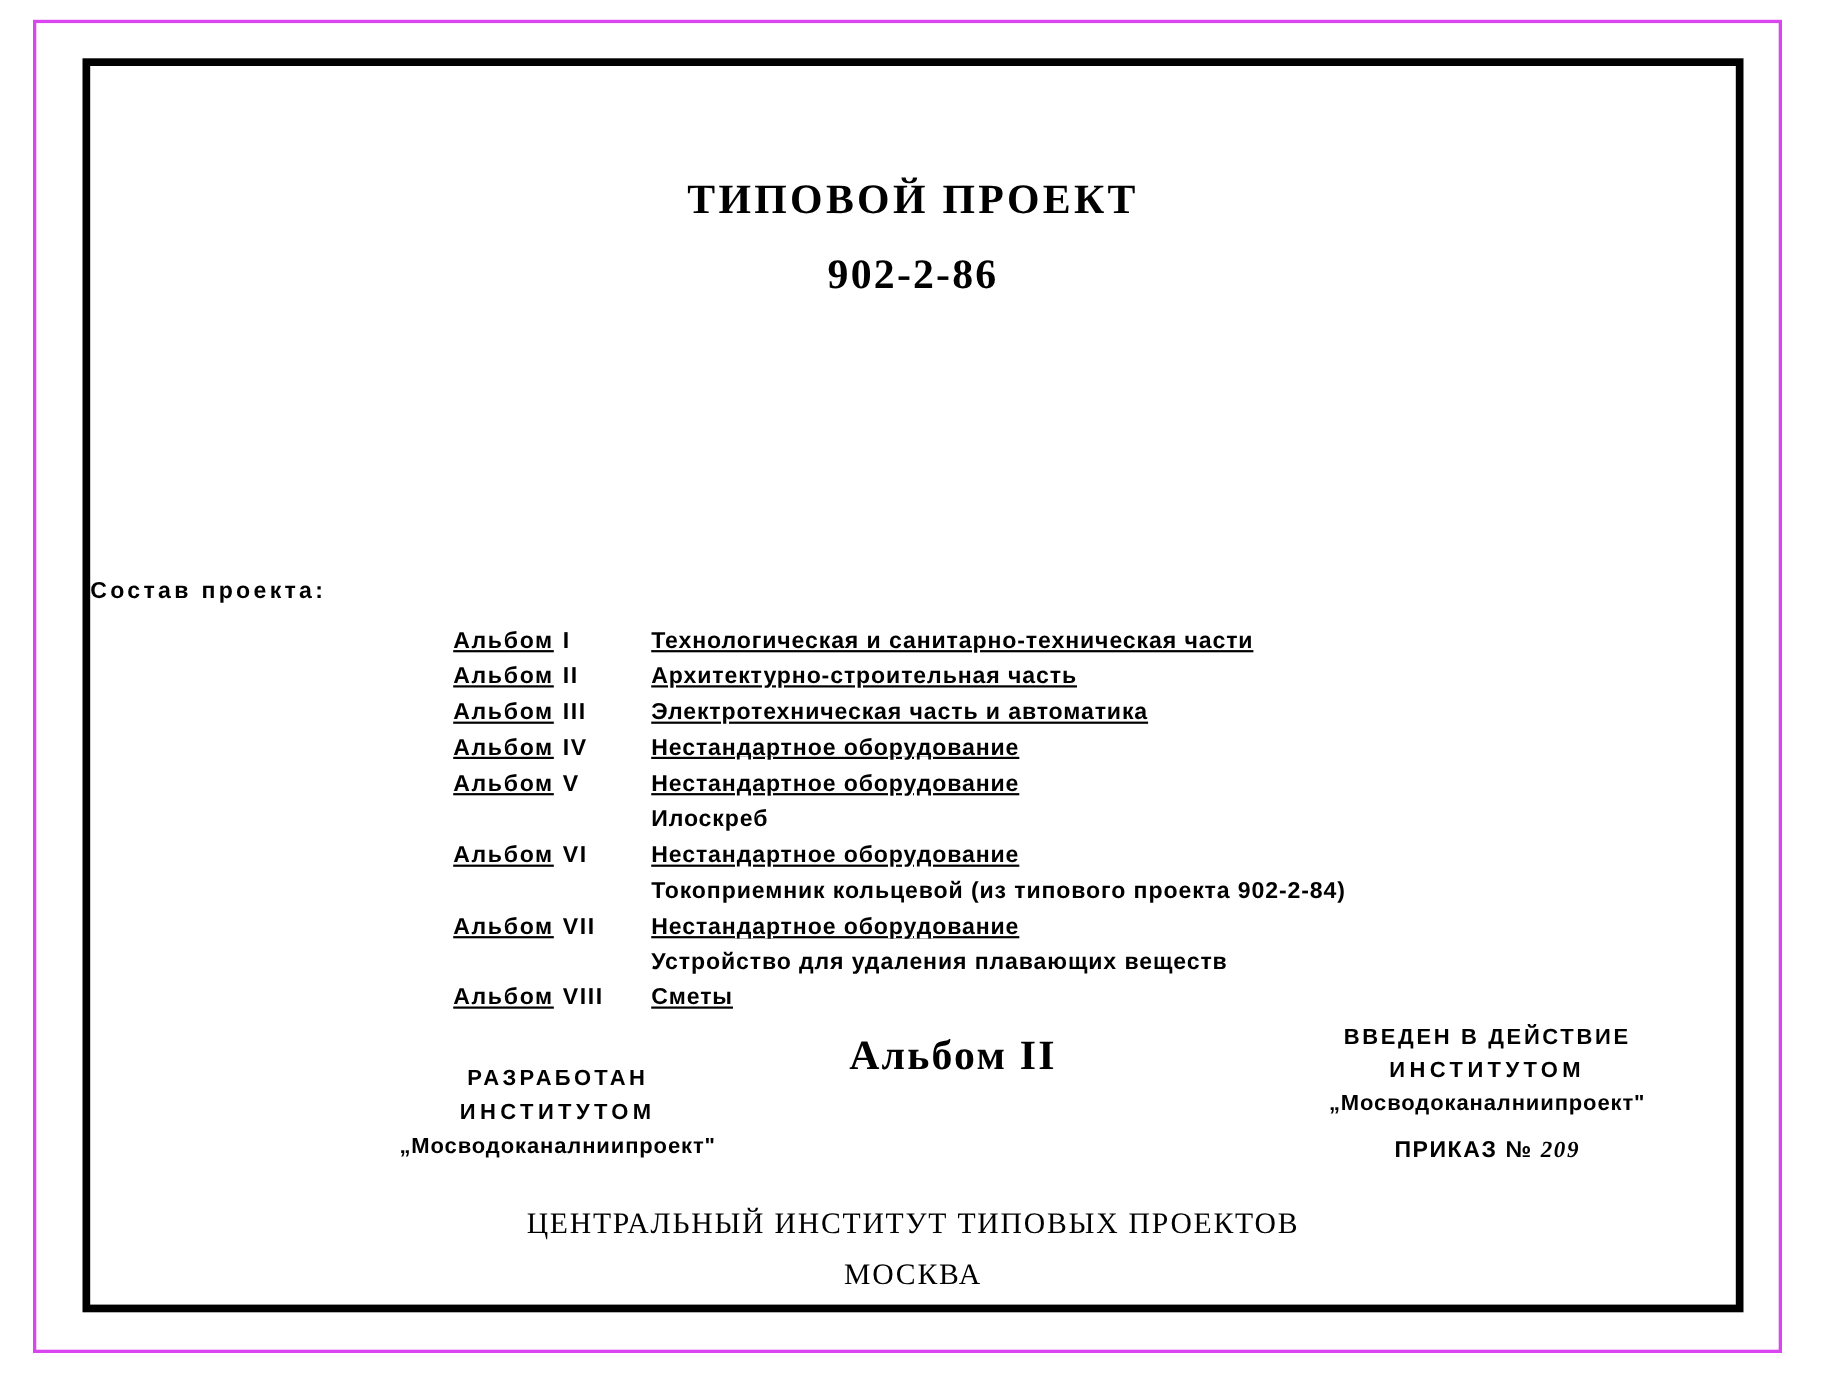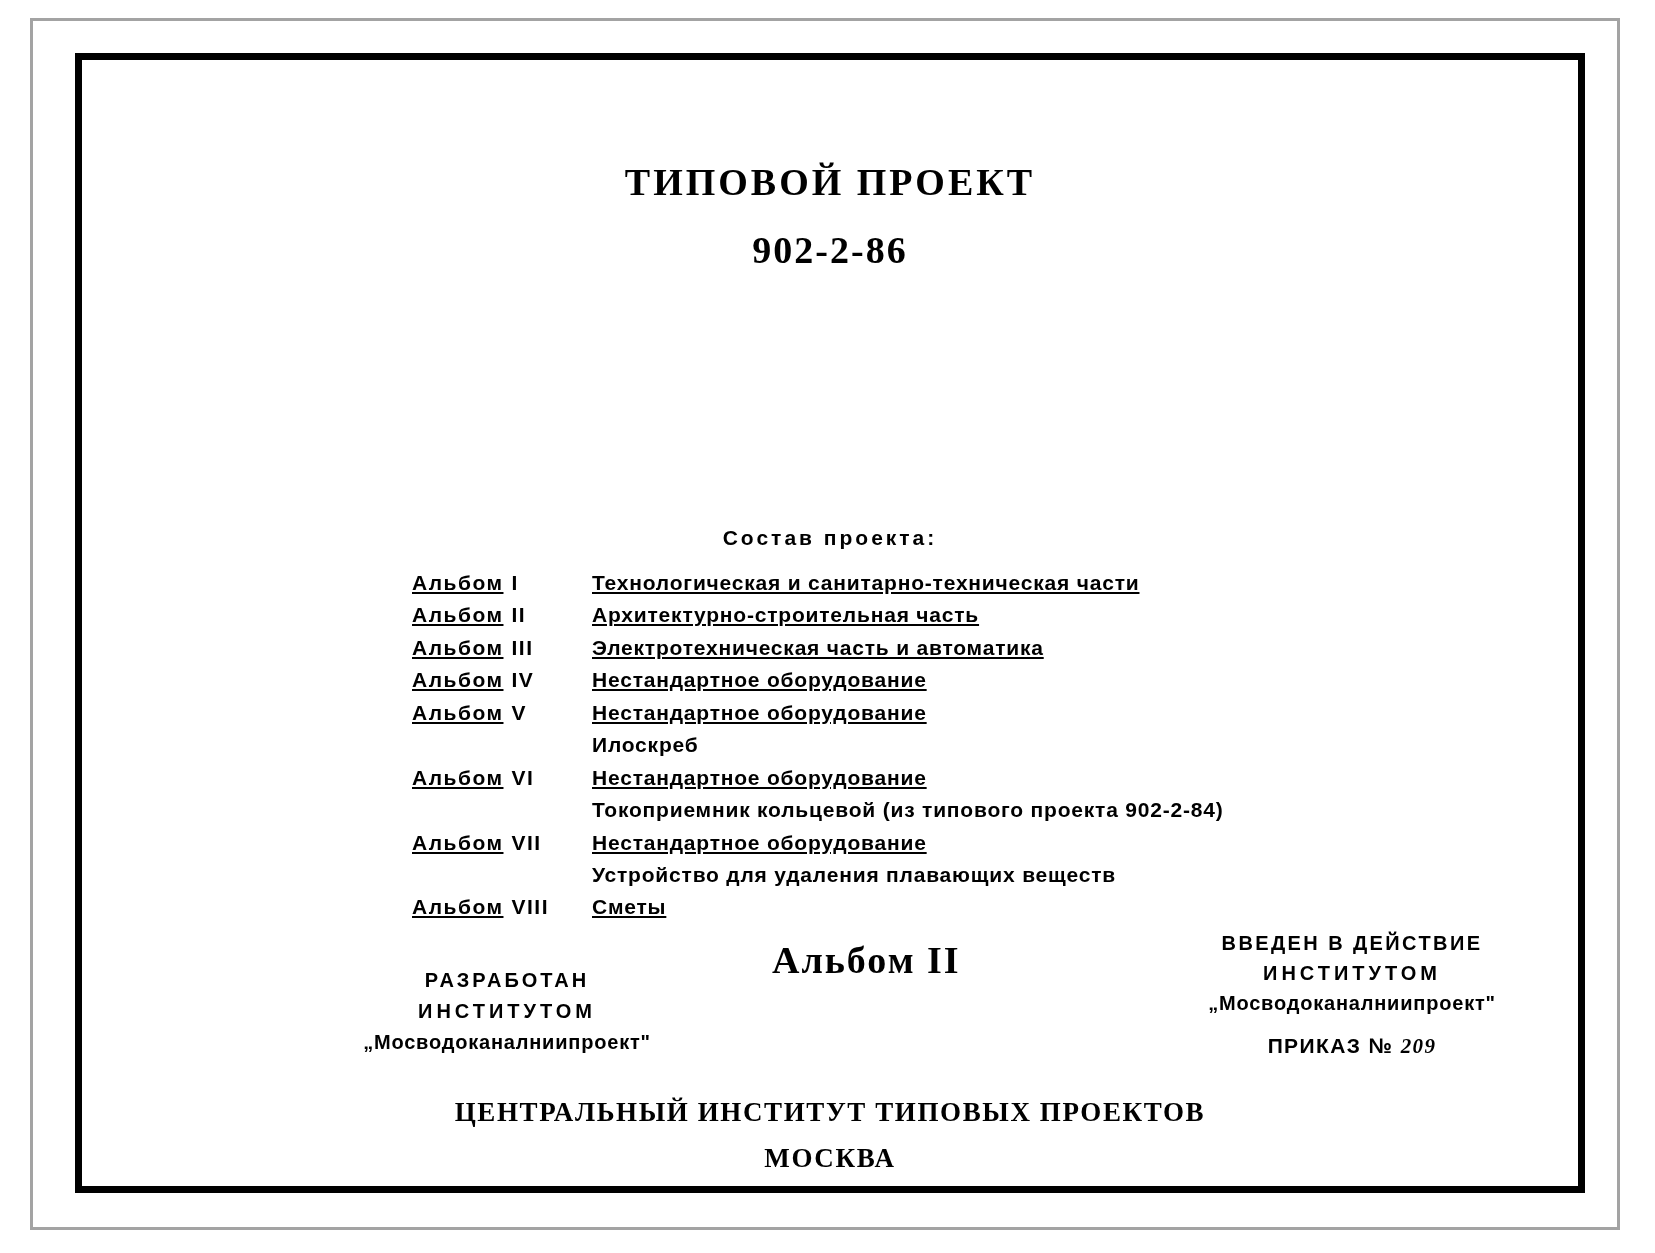--- a/index.html
+++ b/index.html
@@ -15,21 +15,21 @@
     overflow: hidden;
   }
 
   
   #sheet {
     position: absolute;
     left: 30px;
     top: 18px;
     width: 1590px;
     height: 1212px;
-    border: 3px solid #a3a3a3;
+    border: 3px solid #d946ef;
     box-sizing: border-box;
     background: #fff;
   }
   
   #inner-frame {
     position: absolute;
     left: 42px;
     top: 32px;
     width: 1510px;
     height: 1140px;
@@ -78,21 +78,20 @@
     font-size: 46px;
     letter-spacing: 2px;
     line-height: 1.28;
   }
 
   
   #composition-heading {
     position: absolute;
     left: 0; right: 0;
     top: 466px;
-    text-align: center;
     font-size: 21px;
     font-weight: 700;
     letter-spacing: 3px;
   }
 
   #album-list {
     position: absolute;
     left: 330px;
     top: 508px;
     width: 1060px;
@@ -186,21 +185,21 @@
     font-family: "Liberation Serif", serif;
     font-style: italic;
   }
 
   #publisher {
     position: absolute;
     left: 0; right: 0;
     top: 1030px;
     text-align: center;
     font-family: "Liberation Serif", serif;
-    font-weight: 700;
+    font-weight: 400;
     font-size: 27px;
     letter-spacing: 1.6px;
     line-height: 1.7;
   }
 </style>
 </head>
 <body>
 
 <div id="sheet">
   <div id="inner-frame">

